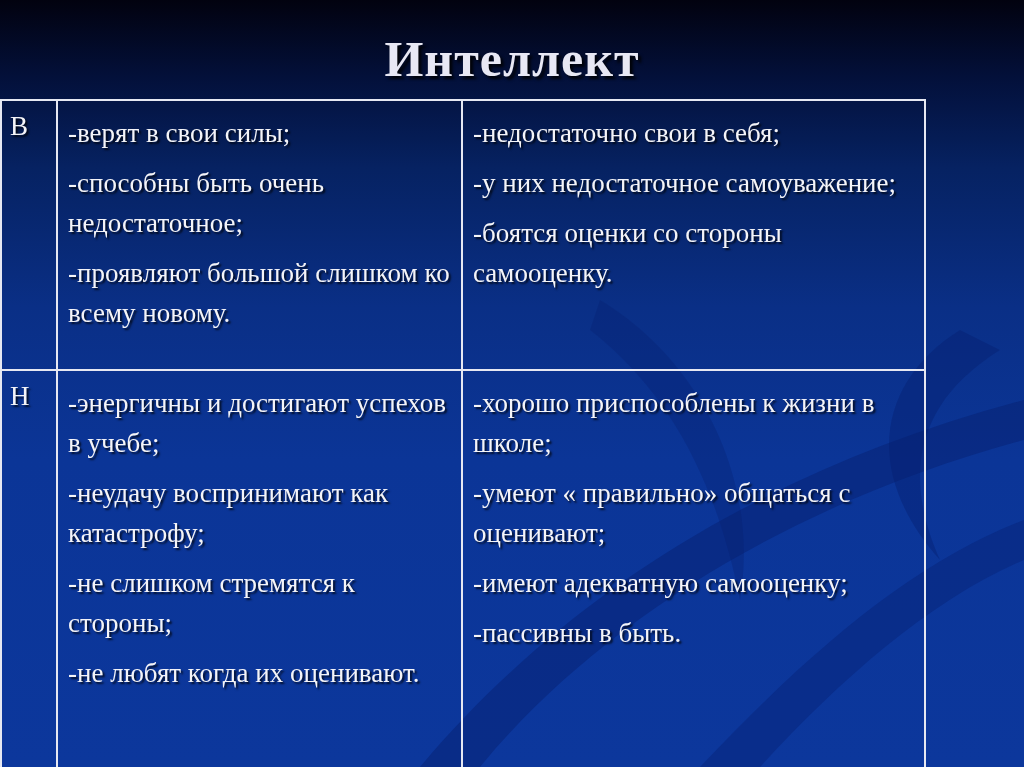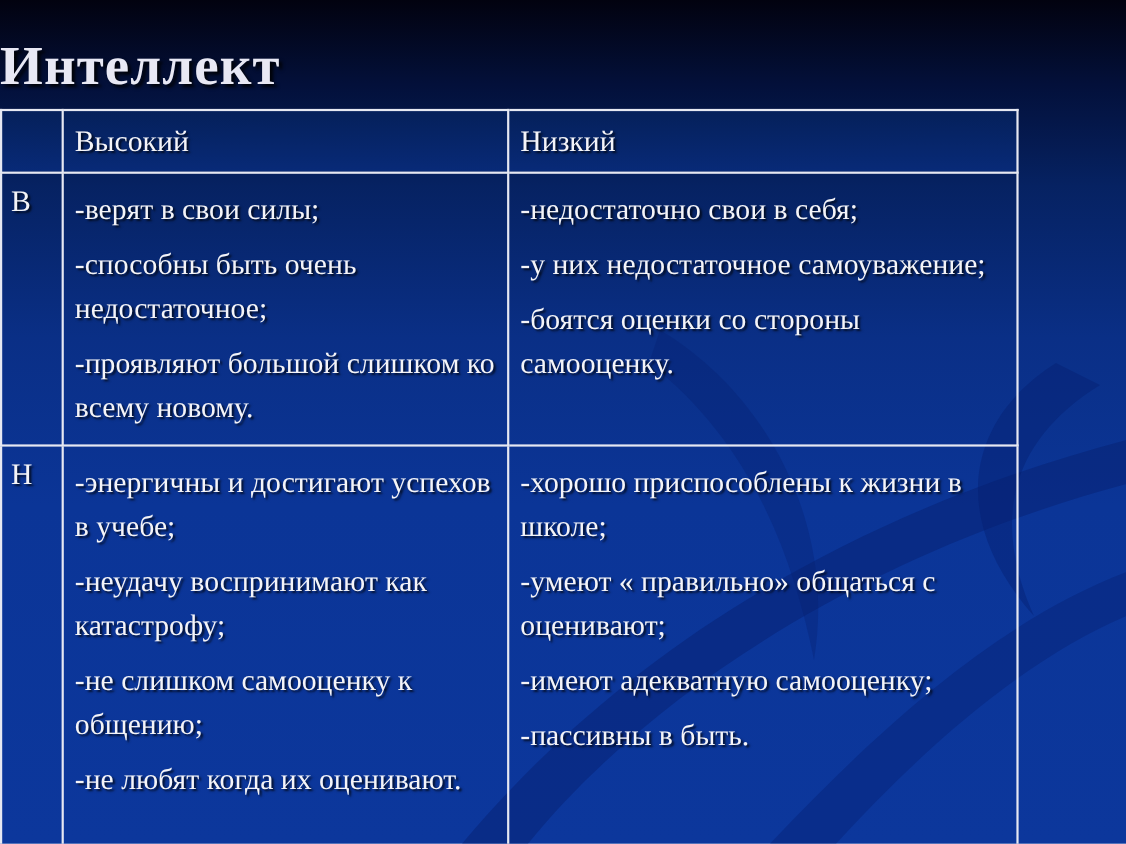--- a/index.html
+++ b/index.html
@@ -25,21 +25,21 @@
       position: absolute;
       left: 0; top: 0;
       width: 1024px; height: 767px;
       pointer-events: none;
     }
     .title {
       position: absolute;
       left: 0;
       top: 30px;
       width: 1024px;
-      text-align: left;
+      text-align: center;
       font-size: 50px;
       font-weight: bold;
       color: #e8e8f4;
       text-shadow: 3px 3px 3px rgba(0,0,0,0.85);
       letter-spacing: 1px;
     }
     table.matrix {
       position: absolute;
       left: 0;
       top: 99px;
@@ -92,25 +92,20 @@
 
 <div class="title">Интеллект</div>
 
 <table class="matrix">
   <colgroup>
     <col class="c0">
       <col class="c1">
       <col class="c2">
   </colgroup>
   <tbody>
-      <tr class="head head-row-bg">
-    <td class="head-cell"></td>
-    <td class="head-cell">Высокий</td>
-    <td class="head-cell">Низкий</td>
-  </tr>
   <tr class="row-b">
     <td class="row-label">В</td>
     <td>
       <div class="cell-content">
         <div class="item">-верят в свои силы;</div>
         <div class="item">-способны быть очень недостаточное;</div>
         <div class="item">-проявляют большой слишком ко всему новому.</div>
       </div>
     </td>
     <td>
@@ -120,21 +115,21 @@
         <div class="item">-боятся оценки со стороны самооценку.</div>
       </div>
     </td>
   </tr>
   <tr class="row-h">
     <td class="row-label">Н</td>
     <td>
       <div class="cell-content">
         <div class="item">-энергичны и достигают успехов в учебе;</div>
         <div class="item">-неудачу воспринимают как катастрофу;</div>
-        <div class="item">-не слишком самооценку к общению;</div>
+        <div class="item">-не слишком стремятся к стороны;</div>
         <div class="item">-не любят когда их оценивают.</div>
       </div>
     </td>
     <td>
       <div class="cell-content">
         <div class="item">-хорошо приспособлены к жизни в школе;</div>
         <div class="item">-умеют « правильно» общаться с оценивают;</div>
         <div class="item">-имеют адекватную самооценку;</div>
         <div class="item">-пассивны в быть.</div>
       </div>

